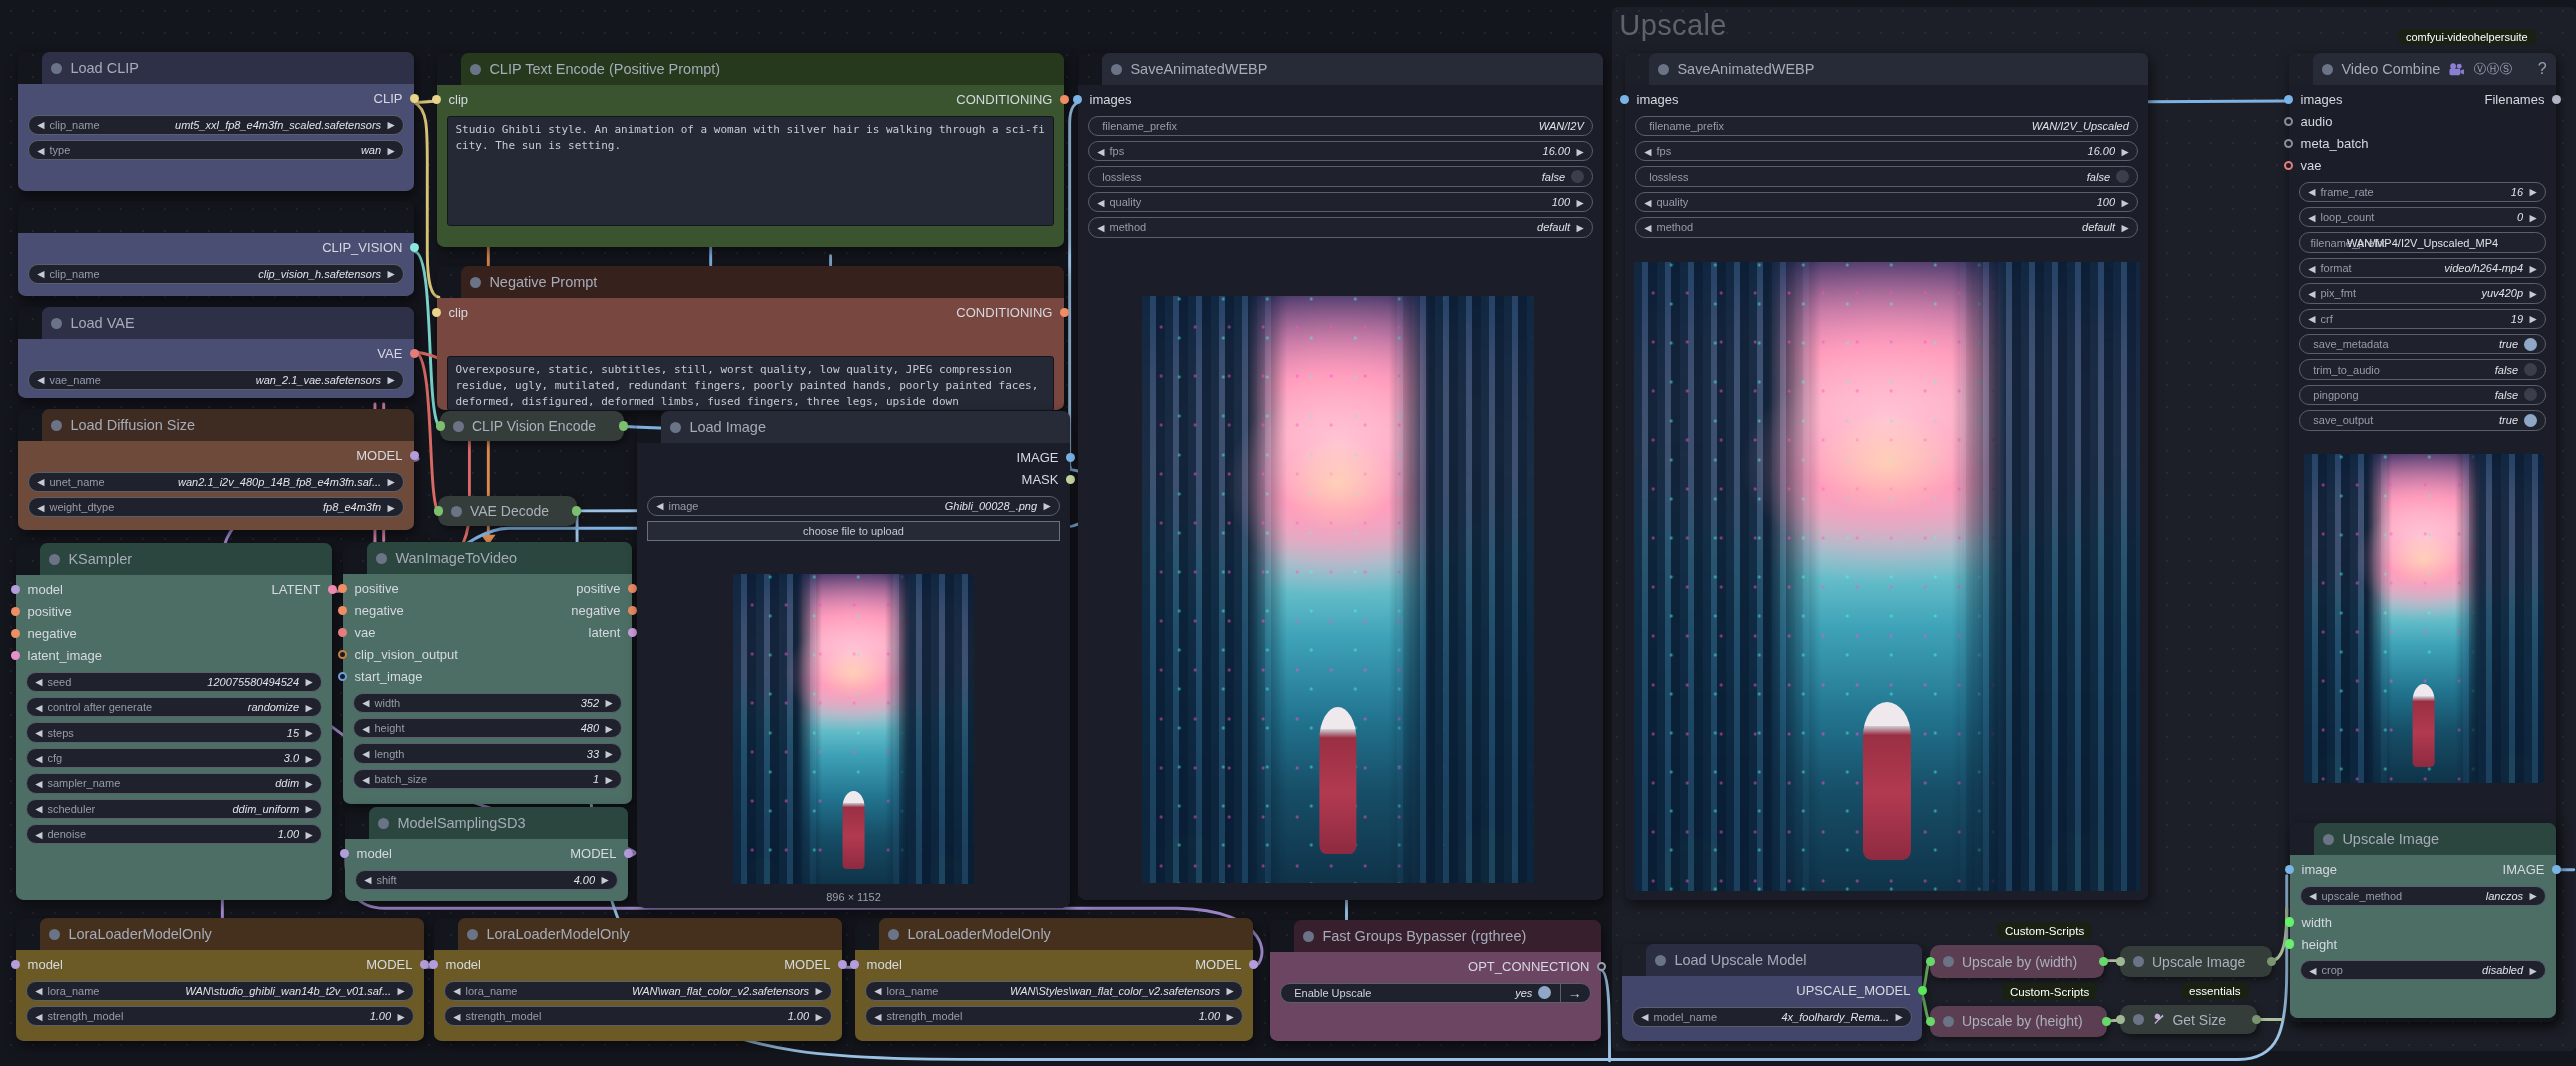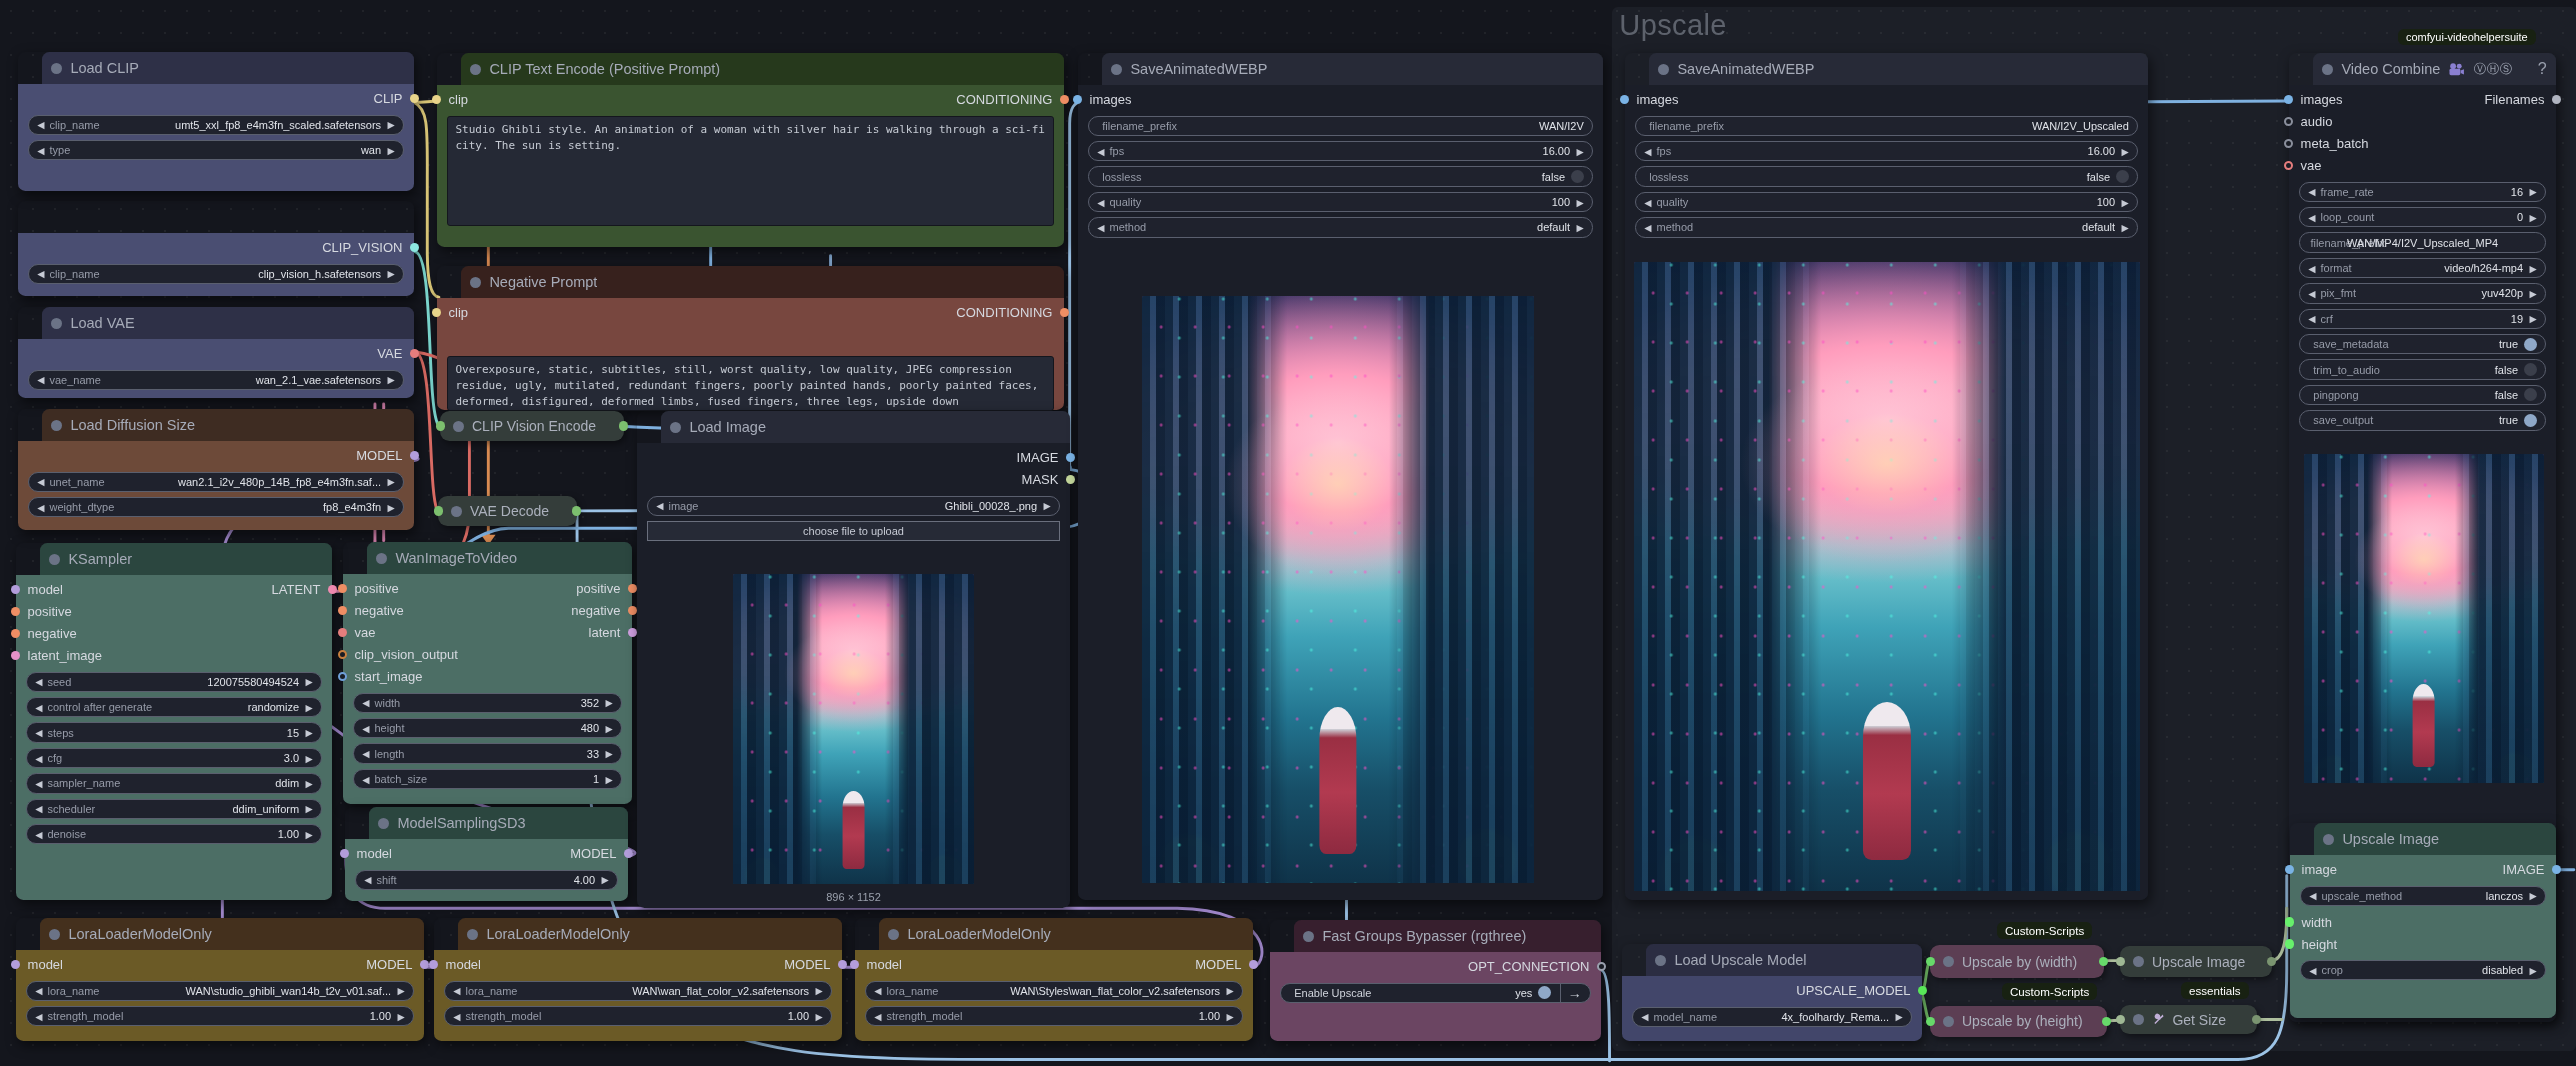--- a/index.html
+++ b/index.html
@@ -49,21 +49,21 @@
   .dot { width:9.4px; height:9.4px; border-radius:50%; flex:none; }
   .sin .dot { margin-right:7.3px; margin-left:-15.3px; }
   .sout .dot { margin-left:7.3px; margin-right:-15.3px; }
   .dot.ring { width:9.4px; height:9.4px; background:#191c24 !important; border:2.5px solid; }
 
   
   .widget { height:20.3px; margin:5.1px 10.2px; border:0.7px solid #5a5f6e; border-radius:10.2px;
             background:#1f222d; font-size:11px; padding:0 8px; color:#979ca9;
             display:flex; align-items:center; position:relative; overflow:hidden; white-space:nowrap; }
   .wlab { margin-left:5.1px; }
-  .wval { margin-left:auto; color:#e0e3e9; }
+  .wval { margin-left:auto; color:#e0e3e9;font-style:italic; }
   .arrL { color:#c6cad4; font-size:9.4px; }
   .arrR { color:#c6cad4; font-size:9.4px; margin-left:6.5px; }
   .tdot { width:13px; height:13px; border-radius:50%; margin-left:5.8px; flex:none; }
   .tdot.on { background:#8fa8c8; } .tdot.off { background:#3b3f4b; }
   .wdivider { width:0.7px; align-self:stretch; background:#5a5f6e; margin:0 7.3px 0 8.7px; }
   .warrow { color:#cfd3db; font-size:14px; font-weight:bold; }
   .overlapLab { position:absolute; left:10.2px; }
   .overlapVal { margin:0 auto; color:#e0e3e9; z-index:1; }
 
   .prompt-text { margin:5.8px 10.2px; background:#252935; border:0.7px solid #14161d; border-radius:2.9px;

